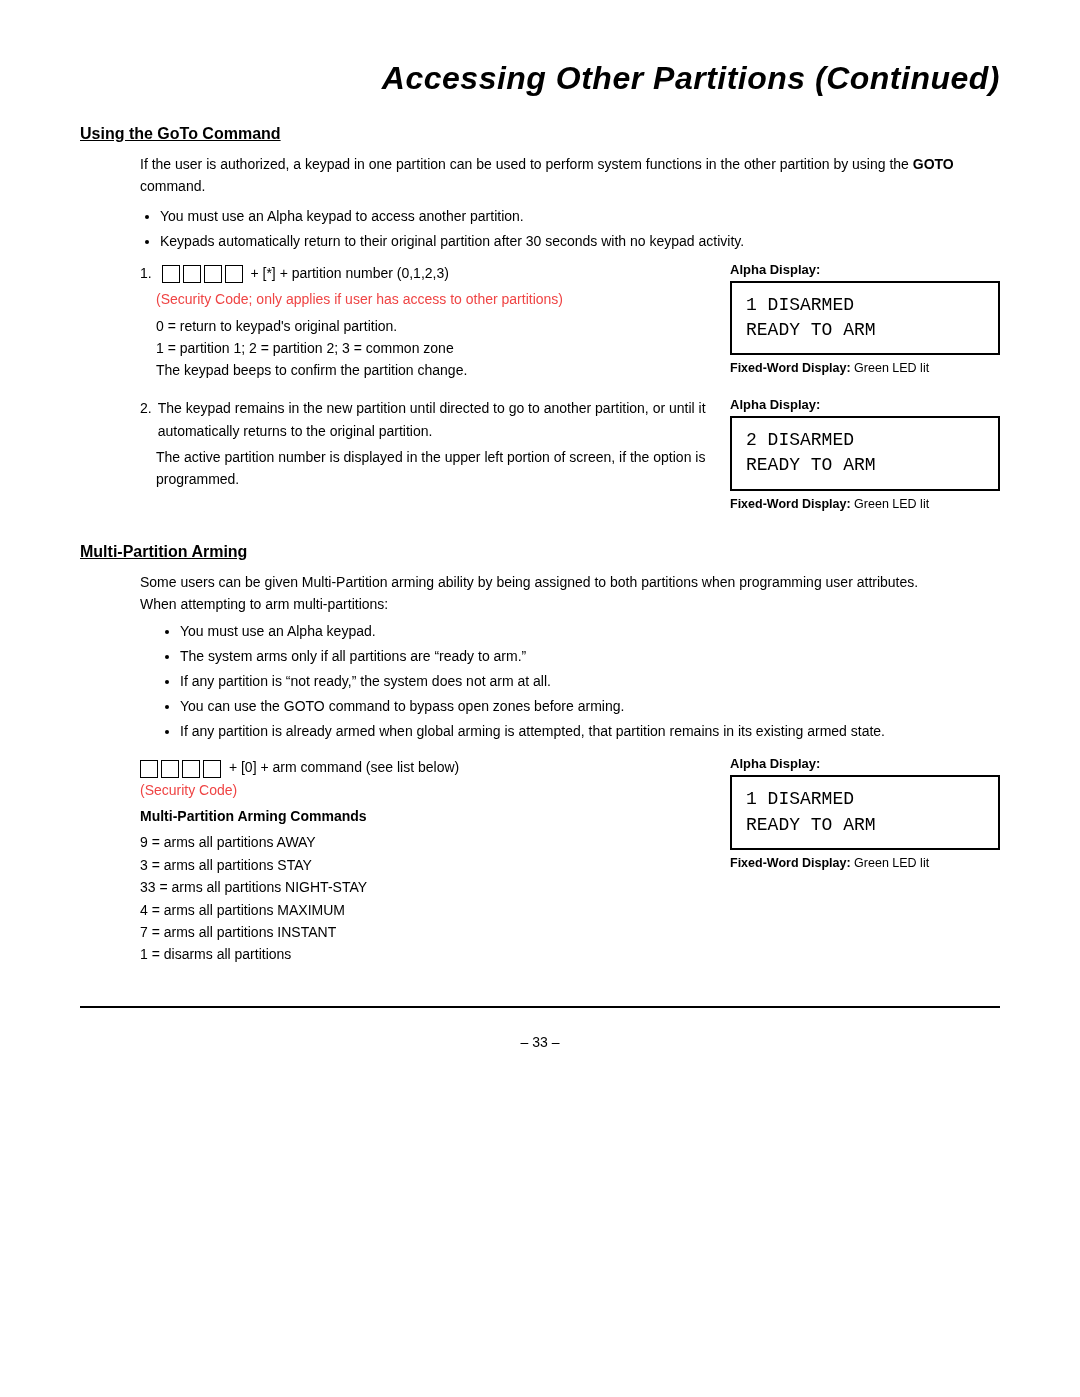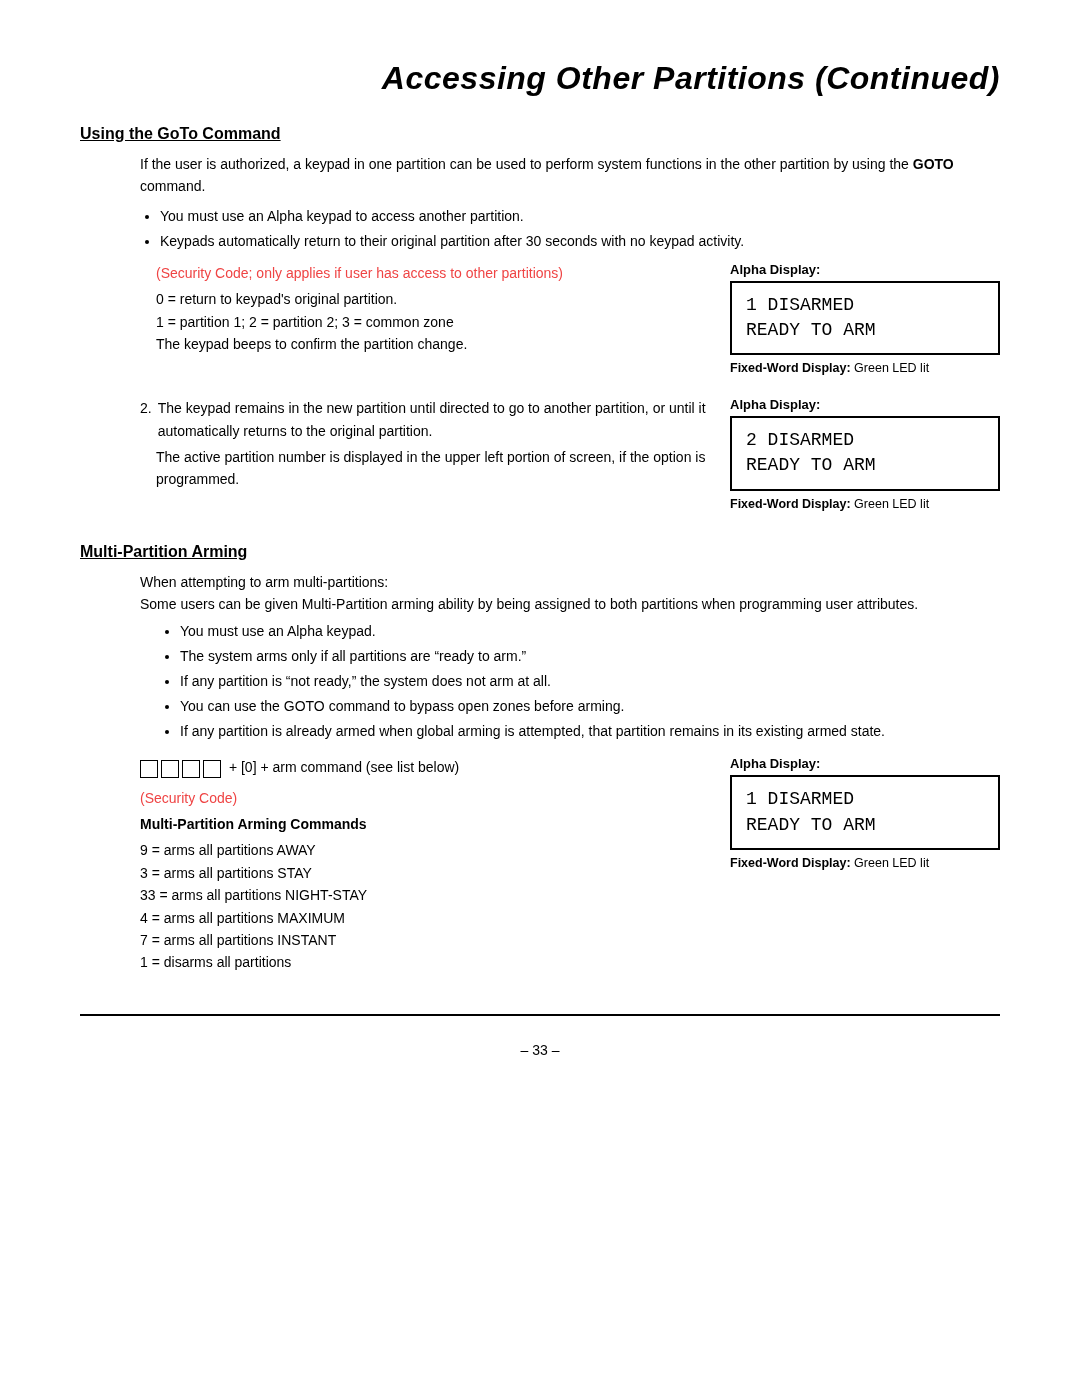--- a/index.html
+++ b/index.html
@@ -144,20 +144,30 @@
 
   <div class="section-body" style="margin-bottom:10px;">
     <ul class="bullet-list">
       <li>You must use an Alpha keypad to access another partition.</li>
       <li>Keypads automatically return to their original partition after 30 seconds with no keypad activity.</li>
     </ul>
   </div>
 
   <div class="two-col" style="margin-left:60px; margin-bottom:10px;">
     <div class="left-col">
+      <div style="margin-bottom:4px; line-height:1.6;">
+        <span style="margin-right:6px;">1.</span>
+        <span class="code-boxes">
+          <span class="code-box"></span>
+          <span class="code-box"></span>
+          <span class="code-box"></span>
+          <span class="code-box"></span>
+        </span>
+        <span>+ [*] + partition number (0,1,2,3)</span>
+      </div>
       <div class="small-note" style="margin-left:16px;">(Security Code; only applies if user has access to other partitions)</div>
       <div style="margin-left:16px; line-height:1.6;">0 = return to keypad's original partition.</div>
       <div style="margin-left:16px; line-height:1.6;">1 = partition 1; 2 = partition 2; 3 = common zone</div>
       <div style="margin-left:16px; line-height:1.6;">The keypad beeps to confirm the partition change.</div>
     </div>
     <div class="right-col">
       <div class="alpha-display-label">Alpha Display:</div>
       <div class="display-box">
         <div>1 DISARMED</div>
         <div>READY TO ARM</div>
@@ -190,37 +200,37 @@
         <span>Green LED lit</span>
       </div>
     </div>
   </div>
 </div>
 
 <div class="partition-arming-section">
   <div class="section-heading">Multi-Partition Arming</div>
 
   <div class="intro-text" style="margin-bottom:6px;">
+    <div>Some users can be given Multi-Partition arming ability by being assigned to both partitions when programming user attributes.</div>
     <div>When attempting to arm multi-partitions:</div>
-    <div>Some users can be given Multi-Partition arming ability by being assigned to both partitions when programming user attributes.</div>
   </div>
 
   <div style="margin-left:80px; margin-bottom:14px;">
     <ul class="bullet-list">
       <li>You must use an Alpha keypad.</li>
       <li>The system arms only if all partitions are “ready to arm.”</li>
       <li>If any partition is “not ready,” the system does not arm at all.</li>
       <li>You can use the GOTO command to bypass open zones before arming.</li>
       <li>If any partition is already armed when global arming is attempted, that partition remains in its existing armed state.</li>
     </ul>
   </div>
 
   <div class="arming-commands-row" style="margin-left:60px;">
     <div class="arming-left">
-      <div style="margin-bottom:8px; line-height:1.6;">
+      <div style="margin-bottom:0; line-height:1.6;">
         <span class="code-boxes">
           <span class="code-box"></span>
           <span class="code-box"></span>
           <span class="code-box"></span>
           <span class="code-box"></span>
         </span>
         <span>+ [0] + arm command (see list below)</span>
       </div>
       <div class="small-note">(Security Code)</div>
       <div style="font-weight:bold; margin-bottom:4px; margin-top:4px;">Multi-Partition Arming Commands</div>

